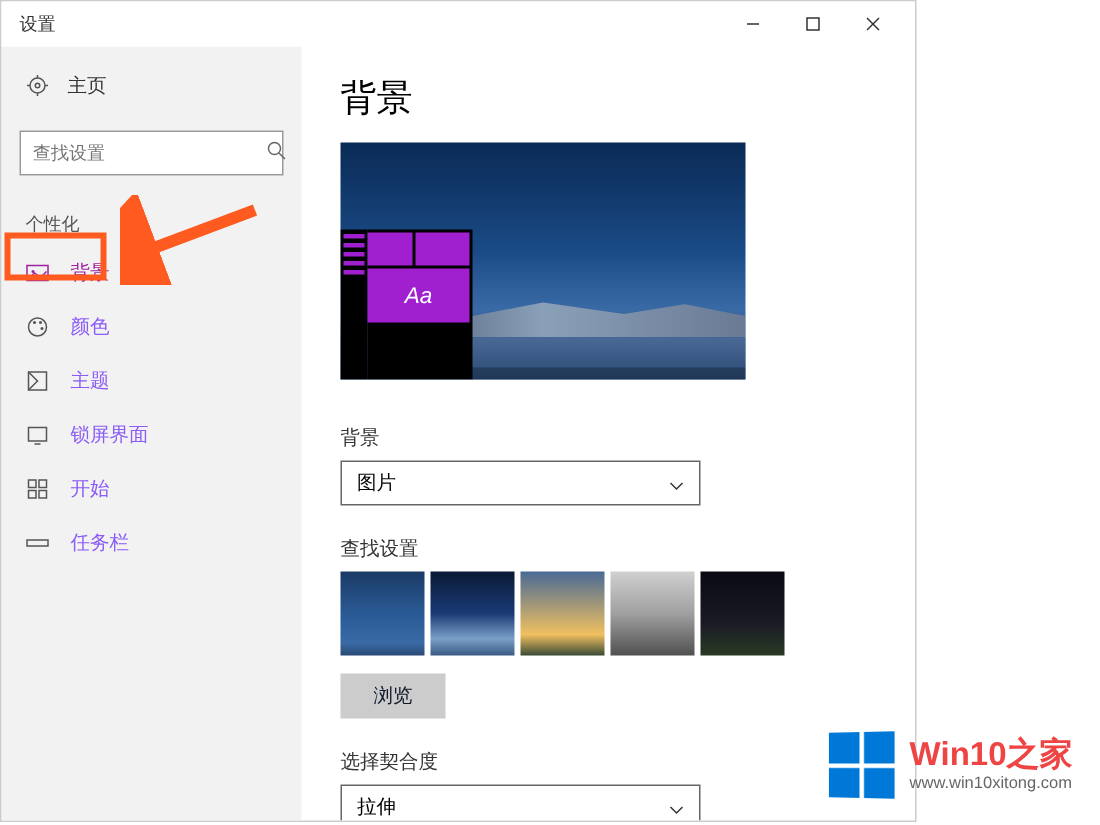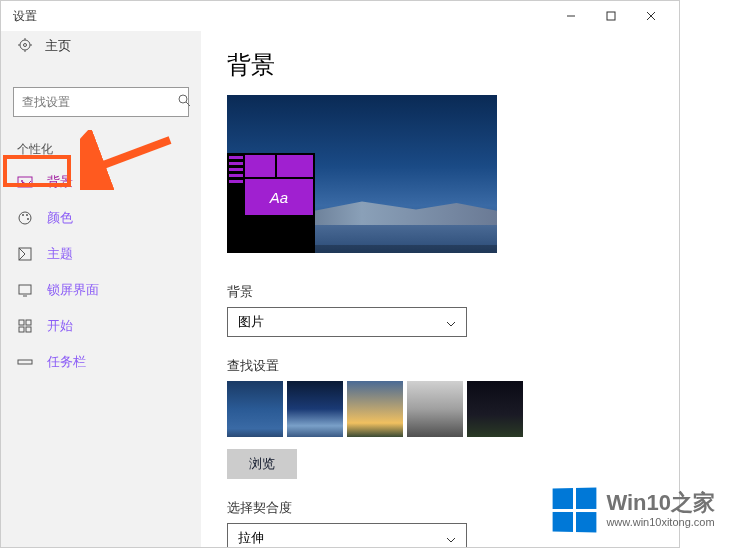--- a/index.html
+++ b/index.html
@@ -1,24 +1,24 @@
 <!DOCTYPE html>
 <html><head>
 <meta charset="utf-8">
 <style>
 * { margin: 0; padding: 0; box-sizing: border-box; font-family: "Microsoft YaHei", "Segoe UI", sans-serif; }
 body { width: 733px; height: 550px; overflow: hidden; position: relative; }
-.window { width: 680px; height: 548px; border: 1px solid #ccc; background: #fff; display: flex; flex-direction: column; }
+.window { width: 611px; height: 548px; border: 1px solid #ccc; background: #fff; display: flex; flex-direction: column; }
 .titlebar { height: 30px; display: flex; align-items: center; padding: 0 8px; background: #fff; }
 .titlebar .title { font-size: 12px; color: #333; flex: 1; margin-left: 4px; }
 .winbtns { display: flex; gap: 0; }
 .winbtn { width: 40px; height: 28px; display: flex; align-items: center; justify-content: center; font-size: 12px; color: #333; cursor: default; }
 .body { display: flex; flex: 1; overflow: hidden; }
 .sidebar { width: 200px; background: #f2f2f2; padding-top: 6px; }
-.home { height: 40px; display: flex; padding-left: 16px; font-size: 13px; color: #333; gap: 12px; }
+.home { height: 40px; display: flex; align-items: center; padding-left: 16px; font-size: 13px; color: #333; gap: 12px; }
 .searchbox { margin: 10px 12px; height: 30px; border: 1px solid #999; background: #fff; display: flex; align-items: center; padding: 0 8px; }
 .searchbox input { border: none; outline: none; flex: 1; font-size: 12px; background: transparent; }
 .category { font-size: 12px; color: #555; padding: 14px 16px 6px; }
 .navitem { height: 36px; display: flex; align-items: center; padding-left: 16px; gap: 14px; font-size: 13px; color: #8b5cf6; }
 .navitem.active { color: #a020a0; }
 .navicon { width: 16px; height: 16px; display: inline-flex; align-items: center; justify-content: center; }
 .content { flex: 1; padding: 18px 26px; overflow: hidden; }
 h1 { font-size: 24px; font-weight: 400; margin-bottom: 14px; }
 .preview { width: 270px; height: 158px; background: linear-gradient(to bottom, #0a2a55 0%, #1a4a85 45%, #3a6aa5 70%, #2a4a75 100%); position: relative; margin-bottom: 30px; overflow: hidden; }
 .mountain { position: absolute; bottom: 28px; left: 0; right: 0; height: 26px; background: linear-gradient(to right, #3a4a65, #8aa0b8, #6a7a95); clip-path: polygon(0 60%, 15% 20%, 30% 50%, 50% 10%, 70% 40%, 85% 15%, 100% 45%, 100% 100%, 0 100%); }
@@ -44,21 +44,21 @@
 .browse { width: 70px; height: 30px; background: #ccc; color: #0f172a; font-size: 13px; display: flex; align-items: center; justify-content: center; margin-bottom: 20px; }
 .section2 { margin-top: 6px; }
 
 .highlight { position: absolute; left: 3px; top: 155px; width: 68px; height: 32px; border: 4px solid #ff5a1f; z-index: 50; pointer-events: none; }
 .arrow { position: absolute; left: 80px; top: 130px; z-index: 50; pointer-events: none; }
 
 .watermark { position: absolute; right: 18px; bottom: 18px; display: flex; align-items: center; gap: 10px; z-index: 60; }
 .winlogo { width: 44px; height: 44px; display: grid; grid-template-columns: 1fr 1fr; grid-template-rows: 1fr 1fr; gap: 3px; transform: perspective(100px) rotateY(-6deg); }
 .winlogo span { background: #0078d7; }
 .wmtext { display: flex; flex-direction: column; }
-.wmtext .big { font-size: 22px; font-weight: 700; color: #737373; line-height: 1; }
+.wmtext .big { font-size: 22px; font-weight: 700; color: #ef4444; line-height: 1; }
 .wmtext .small { font-size: 11px; color: #666; margin-top: 2px; }
 </style>
 </head>
 <body>
 
 <div class="window">
 
   <div class="titlebar">
     <span class="title">设置</span>
     <div class="winbtns">

